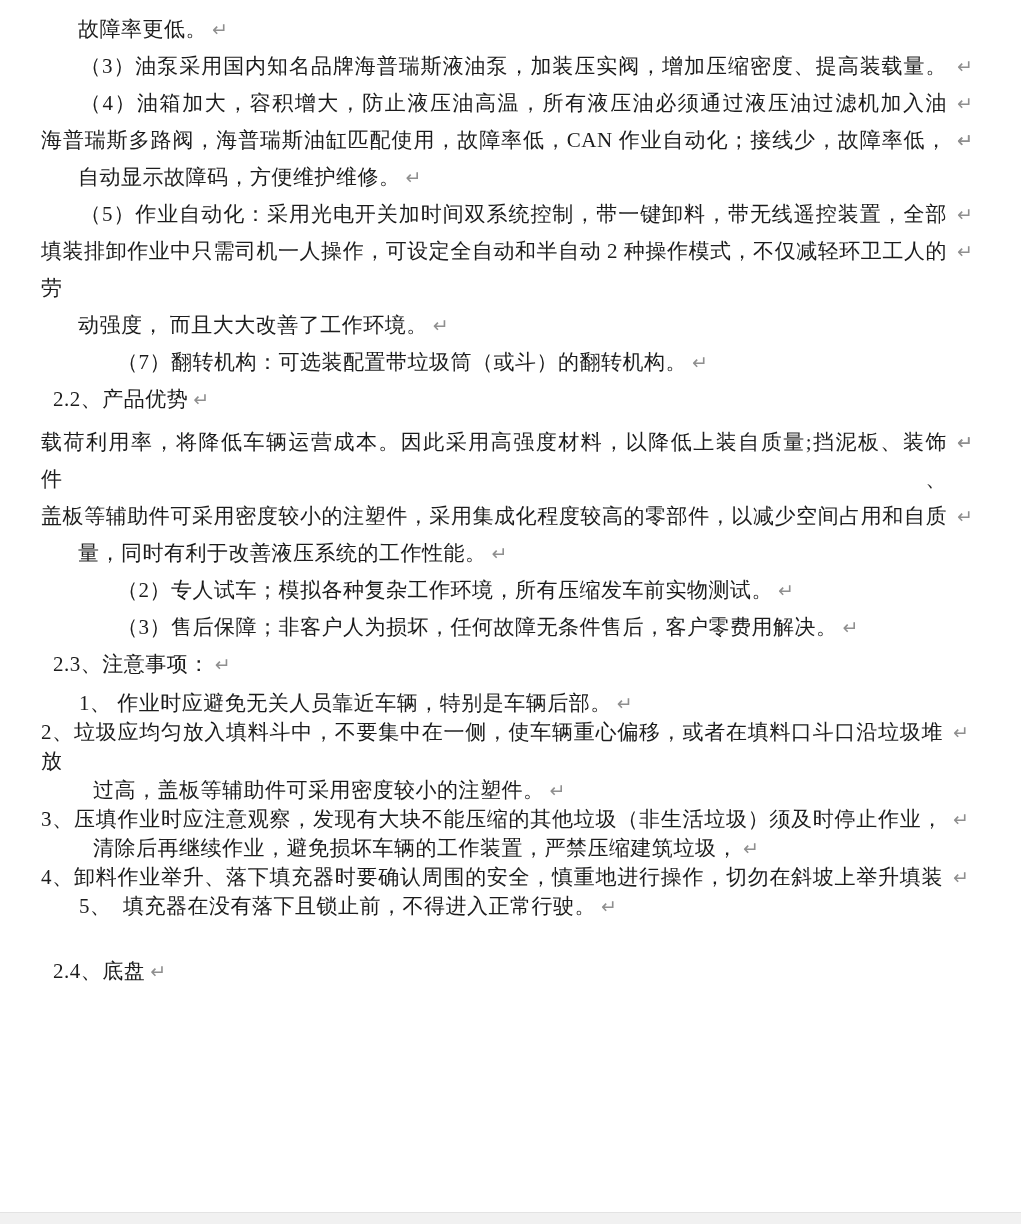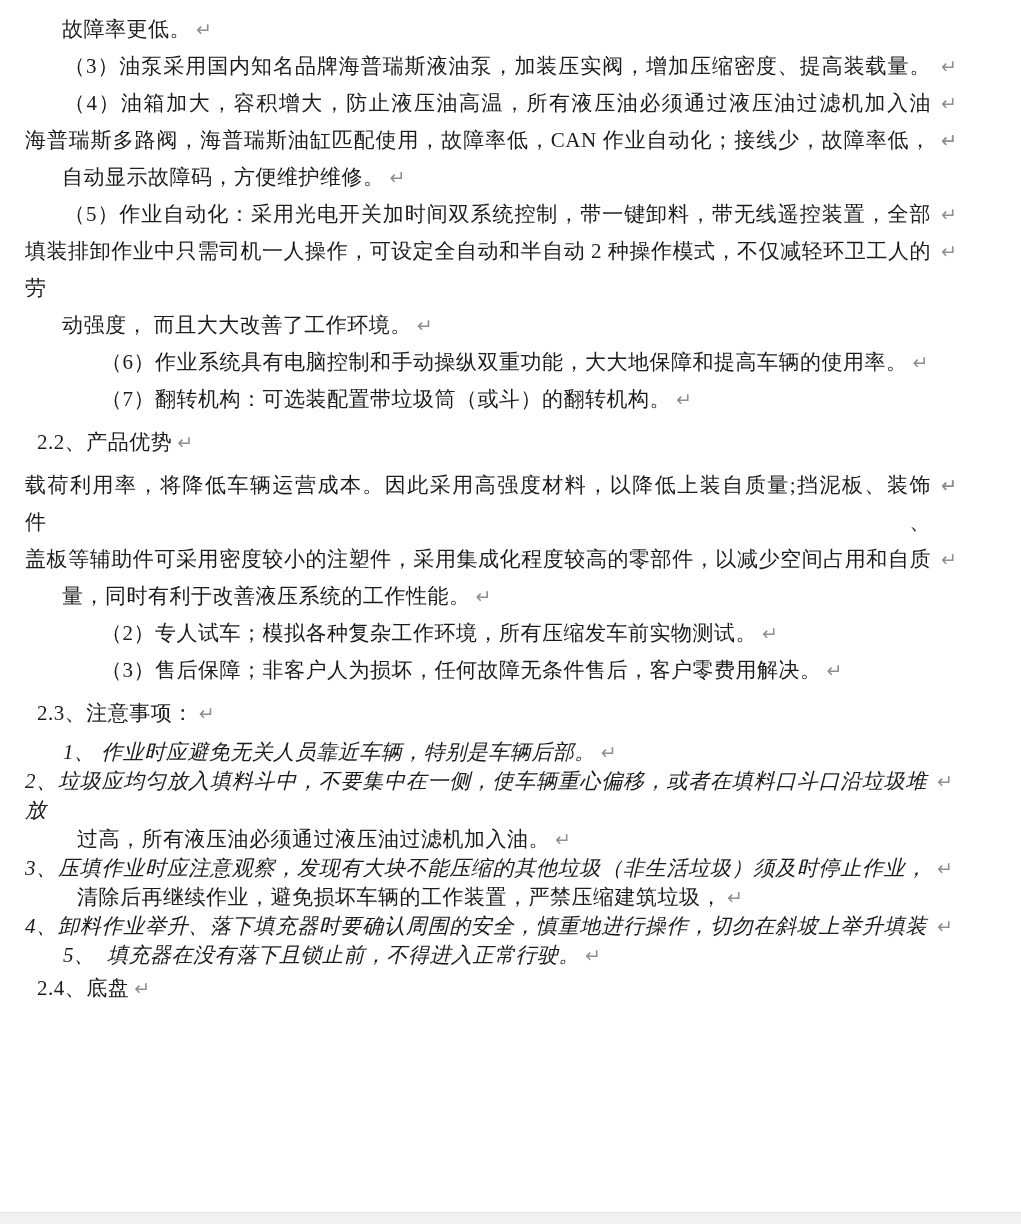--- a/index.html
+++ b/index.html
@@ -9,39 +9,40 @@
     overflow: hidden;
     position: relative;
     font-family: "Liberation Serif", "DejaVu Serif", serif;
   }
   .doc {
     position: absolute; top: 0; left: 0;
     width: 1021px; height: 1224px;
     padding-top: 11px;
     box-sizing: border-box;
     color: #1c1c1c;
+    padding-left: 16px;
   }
   .line {
     position: relative;
     font-size: 21px;
     letter-spacing: 0.5px;
     line-height: 37px;
     white-space: pre-wrap;
     color: #1c1c1c;
   }
   .kind-body    { margin-left: 62px; width: 906px; }
   .kind-heading { margin-left: 37px; width: 931px; }
-  .kind-list    { margin-left: 63px; width: 902px; line-height: 29px; font-style: italic; }
+  .kind-list    { margin-left: 63px; width: 902px; line-height: 29px; }
   .kind-wrap    { margin-left: 77px; width: 888px; line-height: 29px; }
 
   .f-first   { text-indent: 39px; }
   .f-just    { text-align: justify; text-align-last: justify; margin-left: 25px; }
 
-  .kind-heading.h22, .kind-heading.h23 { margin-top: 6px; margin-bottom: 6px; }
-  .kind-heading.h24 { margin-bottom: 11px; }
+  .kind-heading.h22, .kind-heading.h23 { margin-bottom: 6px; }
+  .kind-heading.h24 { margin-top: 32px; margin-bottom: 11px; }
 
   .mark {
     color: #8f8f8f;
     font-size: 19px;
     letter-spacing: 0;
     padding-left: 5px;
     font-family: "DejaVu Sans", sans-serif;
     text-indent: 0;
     display: inline-block;
   }
@@ -68,33 +69,32 @@
   <div id="doc-lines">
       <div class="line kind-body"><span class="txt">故障率更低。</span><span class="mark endmark">↵</span></div>
       <div class="line kind-body f-first f-just"><span class="txt">（3）油泵采用国内知名品牌海普瑞斯液油泵，加装压实阀，增加压缩密度、提高装载量。</span><span class="mark endmark">↵</span></div>
       <div class="line kind-body f-first f-just"><span class="txt">（4）油箱加大，容积增大，防止液压油高温，所有液压油必须通过液压油过滤机加入油</span><span class="mark endmark">↵</span></div>
       <div class="line kind-body f-just"><span class="mark endmark">↵</span></div>
       <div class="line kind-body f-just"><span class="txt">海普瑞斯多路阀，海普瑞斯油缸匹配使用，故障率低，CAN 作业自动化；接线少，故障率低，</span><span class="mark endmark">↵</span></div>
       <div class="line kind-body"><span class="txt">自动显示故障码，方便维护维修。</span><span class="mark endmark">↵</span></div>
       <div class="line kind-body f-first f-just"><span class="txt">（5）作业自动化：采用光电开关加时间双系统控制，带一键卸料，带无线遥控装置，全部</span><span class="mark endmark">↵</span></div>
       <div class="line kind-body f-just"><span class="txt">填装排卸作业中只需司机一人操作，可设定全自动和半自动 2 种操作模式，不仅减轻环卫工人的劳</span><span class="mark endmark">↵</span></div>
       <div class="line kind-body"><span class="txt">动强度， 而且大大改善了工作环境。</span><span class="mark endmark">↵</span></div>
-      <div class="line kind-body f-first"><span class="txt">（6）作业系统具有电脑控制和手动操纵双重功能，大大地保障和提高车辆的使用率。</span><span class="mark endmark">↵</span></div>
       <div class="line kind-body f-first"><span class="txt">（7）翻转机构：可选装配置带垃圾筒（或斗）的翻转机构。</span><span class="mark endmark">↵</span></div>
       <div class="line kind-heading h22"><span class="txt">2.2、产品优势</span><span class="mark endmark">↵</span></div>
       <div class="line kind-body f-first f-just"><span class="mark endmark">↵</span></div>
       <div class="line kind-body f-just"><span class="txt">载荷利用率，将降低车辆运营成本。因此采用高强度材料，以降低上装自质量;挡泥板、装饰件、</span><span class="mark endmark">↵</span></div>
       <div class="line kind-body f-just"><span class="txt">盖板等辅助件可采用密度较小的注塑件，采用集成化程度较高的零部件，以减少空间占用和自质</span><span class="mark endmark">↵</span></div>
       <div class="line kind-body"><span class="txt">量，同时有利于改善液压系统的工作性能。</span><span class="mark endmark">↵</span></div>
       <div class="line kind-body f-first"><span class="txt">（2）专人试车；模拟各种复杂工作环境，所有压缩发车前实物测试。</span><span class="mark endmark">↵</span></div>
       <div class="line kind-body f-first"><span class="txt">（3）售后保障；非客户人为损坏，任何故障无条件售后，客户零费用解决。</span><span class="mark endmark">↵</span></div>
       <div class="line kind-heading h23"><span class="txt">2.3、注意事项：</span><span class="mark endmark">↵</span></div>
       <div class="line kind-list"><span class="lnum">1、</span><span class="txt"> 作业时应避免无关人员靠近车辆，特别是车辆后部。</span><span class="mark endmark">↵</span></div>
       <div class="line kind-list f-just"><span class="lnum">2、</span><span class="txt">垃圾应均匀放入填料斗中，不要集中在一侧，使车辆重心偏移，或者在填料口斗口沿垃圾堆放</span><span class="mark endmark">↵</span></div>
-      <div class="line kind-wrap"><span class="txt">过高，所有液压油必须通过液压油过滤机加入油。</span><span class="mark endmark">↵</span></div>
+      <div class="line kind-wrap"><span class="txt">过高，盖板等辅助件可采用密度较小的注塑件。</span><span class="mark endmark">↵</span></div>
       <div class="line kind-list f-just"><span class="lnum">3、</span><span class="txt">压填作业时应注意观察，发现有大块不能压缩的其他垃圾（非生活垃圾）须及时停止作业，</span><span class="mark endmark">↵</span></div>
       <div class="line kind-wrap"><span class="txt">清除后再继续作业，避免损坏车辆的工作装置，严禁压缩建筑垃圾，</span><span class="mark endmark">↵</span></div>
       <div class="line kind-list f-just"><span class="lnum">4、</span><span class="txt">卸料作业举升、落下填充器时要确认周围的安全，慎重地进行操作，切勿在斜坡上举升填装</span><span class="mark endmark">↵</span></div>
       <div class="line kind-list"><span class="lnum">5、</span><span class="txt">  填充器在没有落下且锁止前，不得进入正常行驶。</span><span class="mark endmark">↵</span></div>
       <div class="line kind-heading h24"><span class="txt">2.4、底盘</span><span class="mark endmark">↵</span></div>
     </div>
   <div class="bottom-strip"></div>
 </div>
 
 </body></html>

